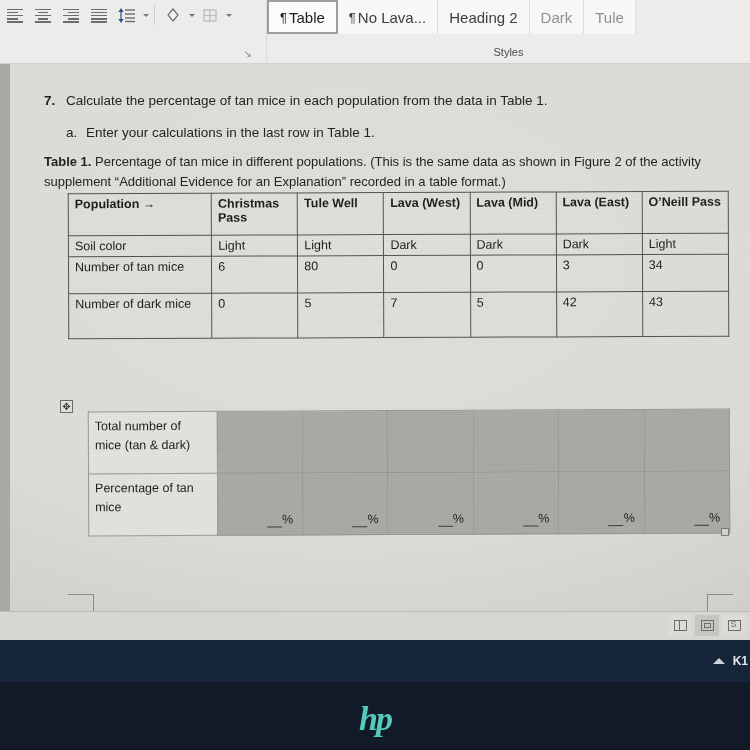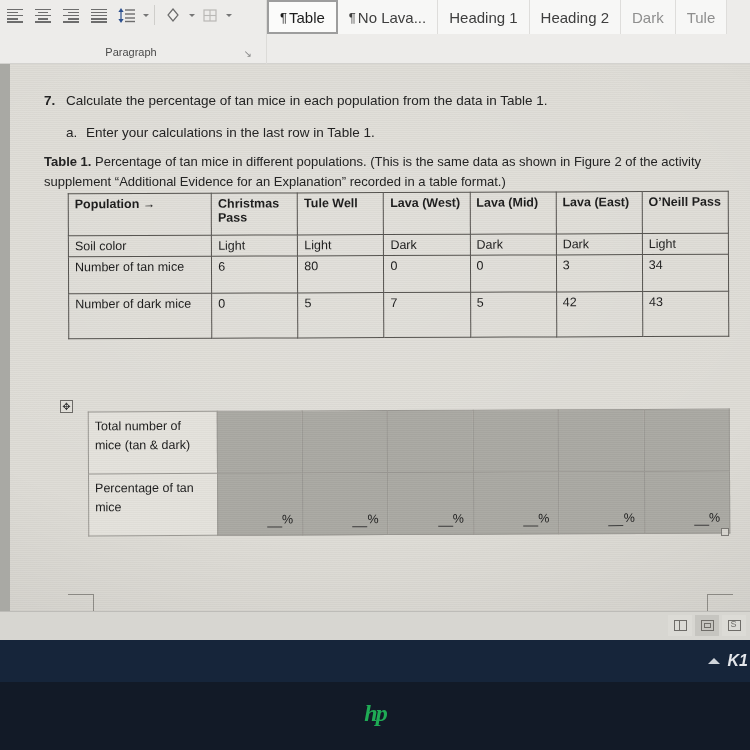--- a/index.html
+++ b/index.html
@@ -215,37 +215,37 @@
   .vb-web::before { content:"S"; position:absolute; left:2px; top:-2px; font-size:9px; color:#6e6c68; }
 
   
   #taskbar {
     position: absolute; left: 0; top: 640px; width: 750px; height: 42px;
     background: #16253a;
   }
   #tray {
     position: absolute; right: 2px; top: 0; height: 42px;
     display: flex; align-items: center; gap: 8px;
-    color: #e3e6ea; font-size: 16px; font-weight: bold; font-style: italic;
+    color: #e3e6ea; font-size: 12px; font-weight: bold;
   }
   #chev-up {
     width: 0; height: 0; border-left: 6px solid transparent;
     border-right: 6px solid transparent; border-bottom: 6px solid #cfd4da;
   }
 
   
   #bezel {
     position: absolute; left: 0; top: 682px; width: 750px; height: 68px;
     background: #121a27;
   }
   #hp-logo {
     position: absolute; left: 50%; top: 18px; transform: translateX(-50%);
     font-family: "Liberation Serif", serif;
-    font-size: 24px; font-style: italic; font-weight: bold;
-    color: #22c55e; letter-spacing: -2px;
+    font-size: 34px; font-style: italic; font-weight: bold;
+    color: #5eead4; letter-spacing: -2px;
     opacity: 0.85;
   }
 </style>
 </head>
 <body>
 
 <div id="screen">
 
   <div id="word-window">
 
@@ -314,47 +314,44 @@
           <div class="dd-arrow"></div>
           <div class="tb-btn">
             <svg width="16" height="15" viewBox="0 0 16 15">
               <rect x="2" y="2" width="12" height="11" fill="none" stroke="#b9b8b5" stroke-width="1.2"></rect>
               <line x1="8" y1="2" x2="8" y2="13" stroke="#b9b8b5" stroke-width="1.1"></line>
               <line x1="2" y1="7.5" x2="14" y2="7.5" stroke="#b9b8b5" stroke-width="1.1"></line>
             </svg>
           </div>
           <div class="dd-arrow"></div>
         </div>
-        <div class="grp-label">Paragraph</div>
         <div class="dlg-launcher">↘</div>
       </div>
 
       <div class="ribbon-group" id="styles-group">
         <div id="styles-gallery">
           <div class="style-item selected">
             <span class="pilcrow">¶</span>
             <span>Table</span>
           </div>
           <div class="style-item">
             <span class="pilcrow">¶</span>
             <span>No Lava...</span>
           </div>
           <div class="style-item">
-            <span>Heading 1</span>
-          </div>
-          <div class="style-item">
             <span>Heading 2</span>
           </div>
           <div class="style-item faded">
             <span>Dark</span>
           </div>
           <div class="style-item faded">
             <span>Tule</span>
           </div>
         </div>
+        <div class="grp-label">Styles</div>
       </div>
     </div>
 
     <div id="doc-canvas">
       <div id="left-rail"></div>
 
       <div id="page">
         <div id="page-vignette"></div>
 
         <div id="question-block">

